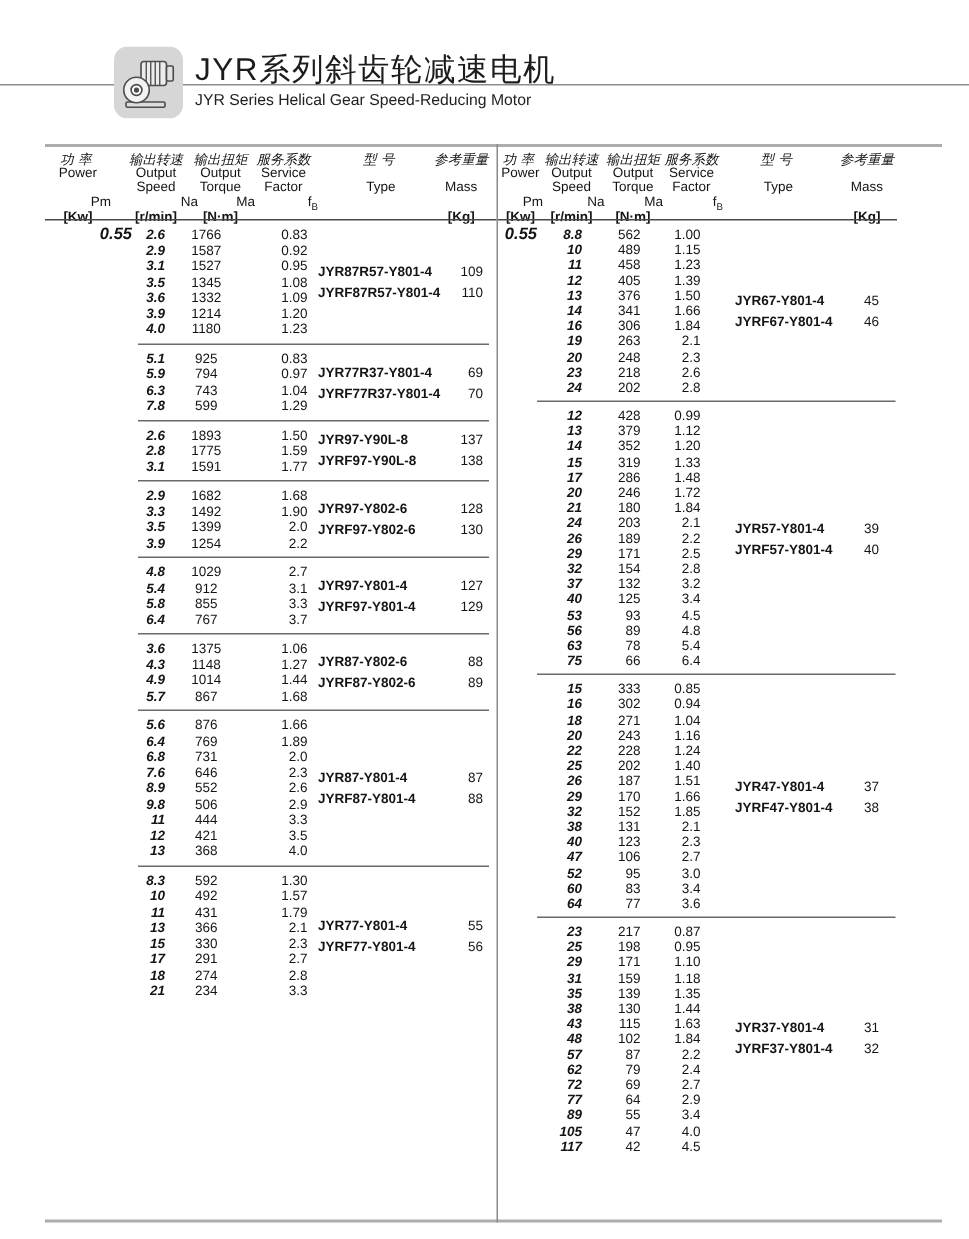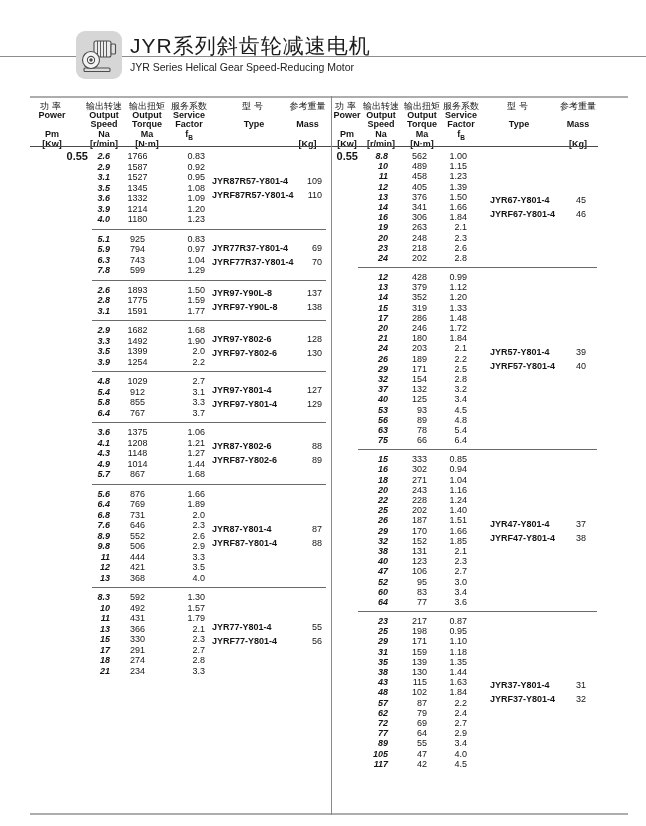--- a/index.html
+++ b/index.html
@@ -18,40 +18,40 @@
   .tbl-bottom{position:absolute;top:813px;left:30px;width:598px;height:2px;background:#adadad;}
   .tbl-divider{position:absolute;top:96px;left:331px;width:1px;height:719px;background:#8a8a8a;}
 
   .half{position:absolute;top:98px;}
   .half-left{left:30px;width:301px;--rh:10.5px;}
   .half-right{left:332px;width:296px;--rh:10.2px;}
 
   
   .colhead{position:relative;height:49px;}
   .hcol{position:absolute;top:3px;text-align:center;font-size:9px;}
-  .h-cn{height:10px;line-height:10px;font-weight:400;white-space:nowrap;}
+  .h-cn{height:10px;line-height:10px;font-weight:400;white-space:nowrap;font-style:italic;}
   .hc-power .h-cn,.hc-type .h-cn{letter-spacing:3px;}
-  .h-en{height:9px;line-height:9px;font-weight:700;}
-  .h-sym{height:10px;line-height:10px;font-weight:700;}
+  .h-en{height:9px;line-height:9px;font-weight:400;}
+  .h-sym{height:10px;line-height:10px;font-weight:400;text-align:right;}
   .h-sym sub{font-size:6.5px;}
   .h-unit{height:10px;line-height:10px;font-weight:700;white-space:nowrap;text-align:center;}
   .hline{position:absolute;bottom:0;left:0;height:1.5px;background:#4a4a4a;}
   .half-left .hline{width:301px;}
   .half-right .hline{width:266px;}
 
   .half-left .hc-power{left:0;width:44px;}   .half-left .hc-speed{left:46px;width:56px;}
   .half-left .hc-torque{left:94px;width:46px;}.half-left .hc-service{left:136px;width:46px;}
   .half-left .hc-type{left:196px;width:56px;}.half-left .hc-mass{left:254px;width:47px;}
 
   .half-right .hc-power{left:0;width:30px;}  .half-right .hc-speed{left:27px;width:44px;}
   .half-right .hc-torque{left:70px;width:40px;}.half-right .hc-service{left:108px;width:42px;}
   .half-right .hc-type{left:160px;width:54px;}.half-right .hc-mass{left:224px;width:44px;}
 
   
-  .power-val{position:absolute;top:52px;left:0;font-weight:700;font-size:11px;text-align:right;}
+  .power-val{position:absolute;top:52px;left:0;font-style:italic;font-weight:700;font-size:11px;text-align:right;}
   .half-left .power-val{width:58px;}
   .half-right .power-val{width:26px;}
 
   
   .group{position:relative;padding:4px 0;}
   .sep{height:1px;background:#6a6a6a;}
   .half-left .sep{margin-left:62px;margin-right:5px;}
   .half-right .sep{margin-left:26px;margin-right:31px;}
 
   .row{display:flex;height:var(--rh);line-height:var(--rh);font-size:9px;}
@@ -320,25 +320,20 @@
         </div>
       </div>
       <div class="sep"></div>
       <div class="group">
         <div class="row">
           <span class="c-speed">3.6</span>
           <span class="c-torque">1375</span>
           <span class="c-fb">1.06</span>
         </div>
         <div class="row">
-          <span class="c-speed">4.1</span>
-          <span class="c-torque">1208</span>
-          <span class="c-fb">1.21</span>
-        </div>
-        <div class="row">
           <span class="c-speed">4.3</span>
           <span class="c-torque">1148</span>
           <span class="c-fb">1.27</span>
         </div>
         <div class="row">
           <span class="c-speed">4.9</span>
           <span class="c-torque">1014</span>
           <span class="c-fb">1.44</span>
         </div>
         <div class="row">

